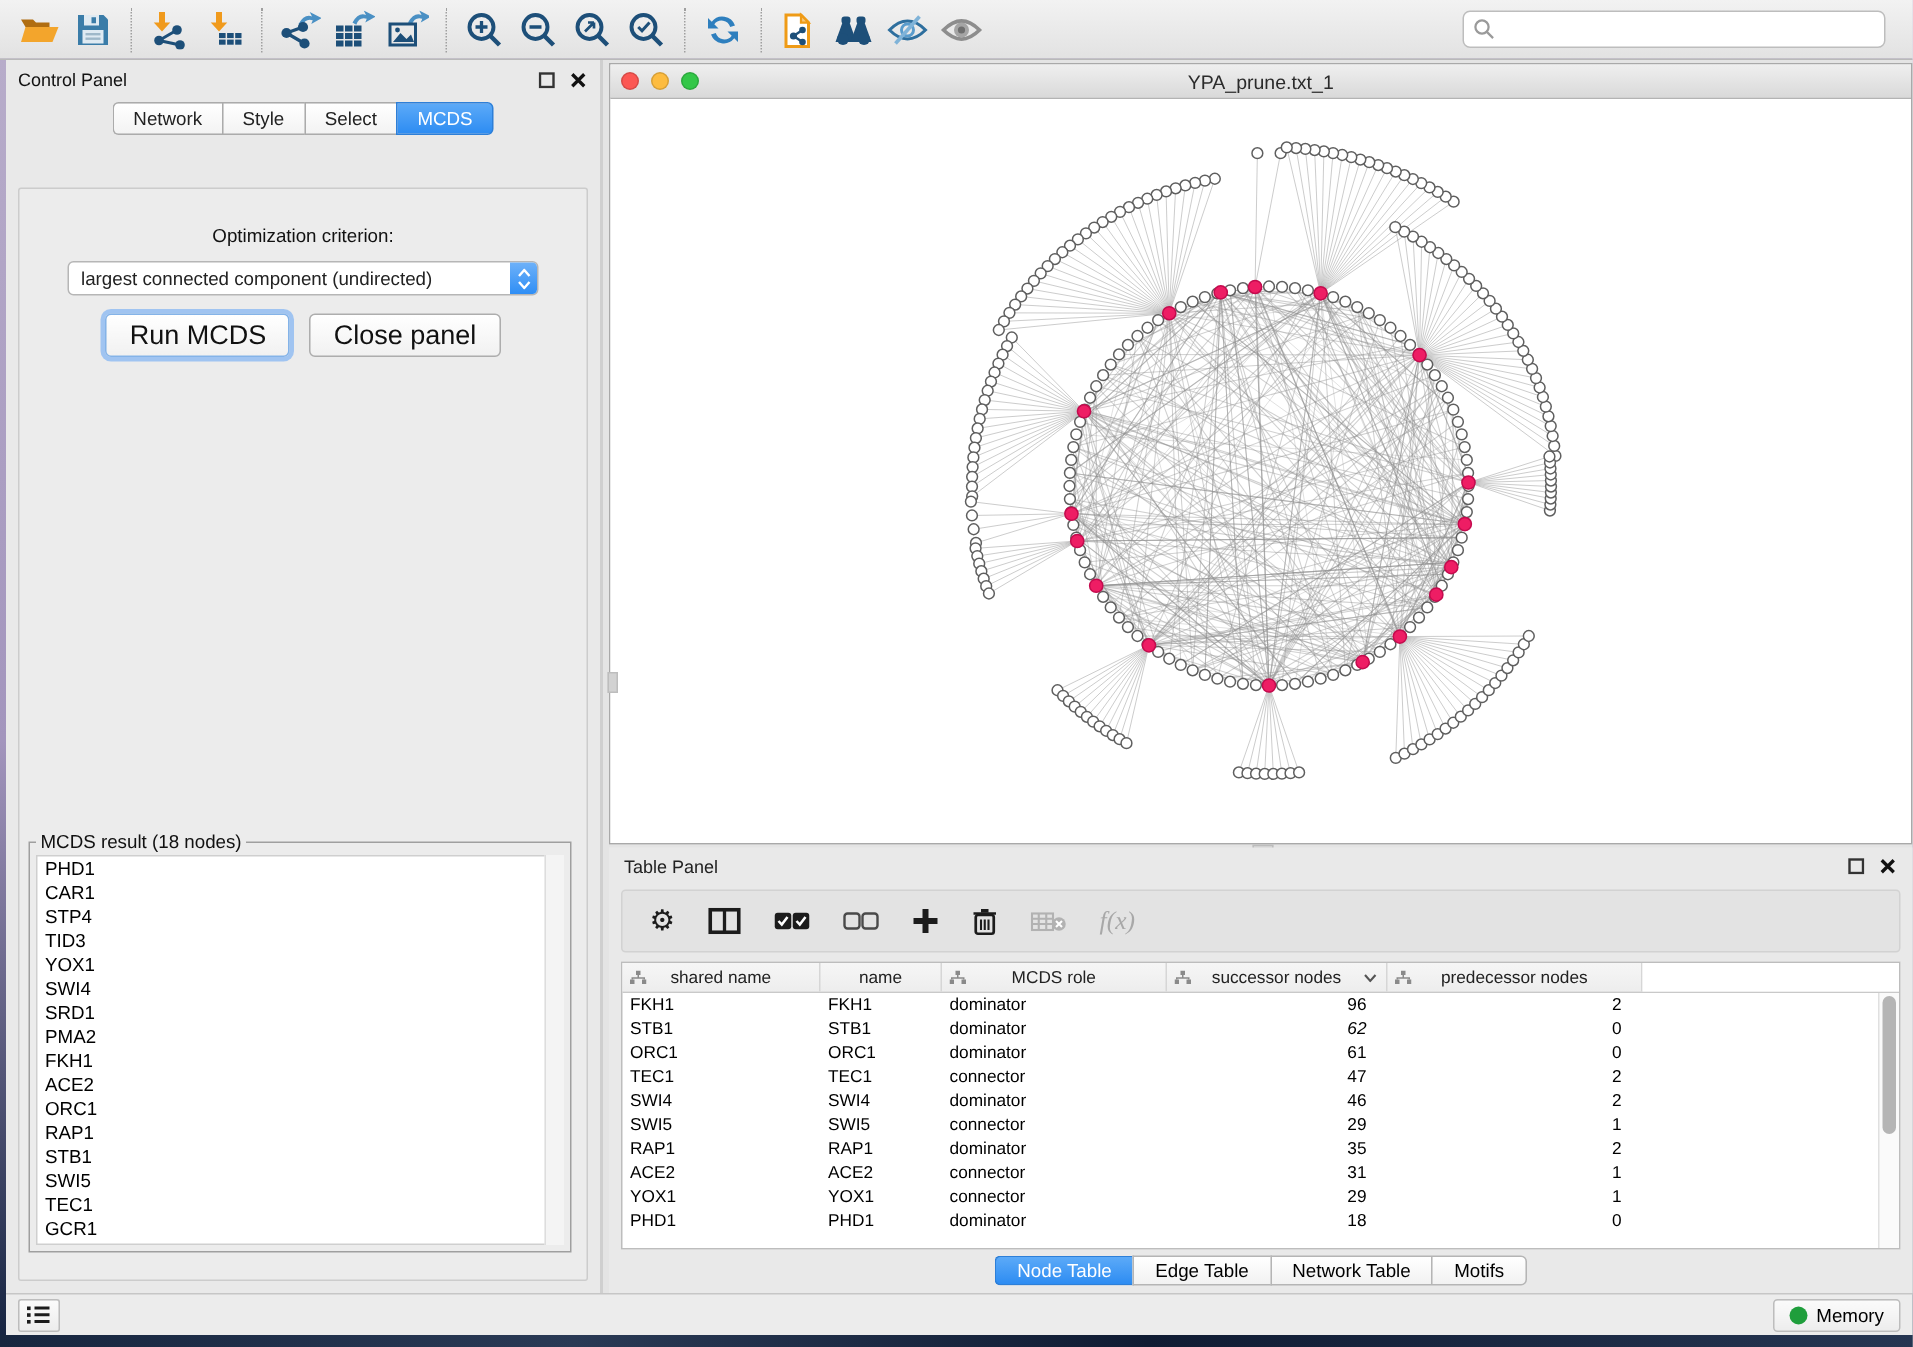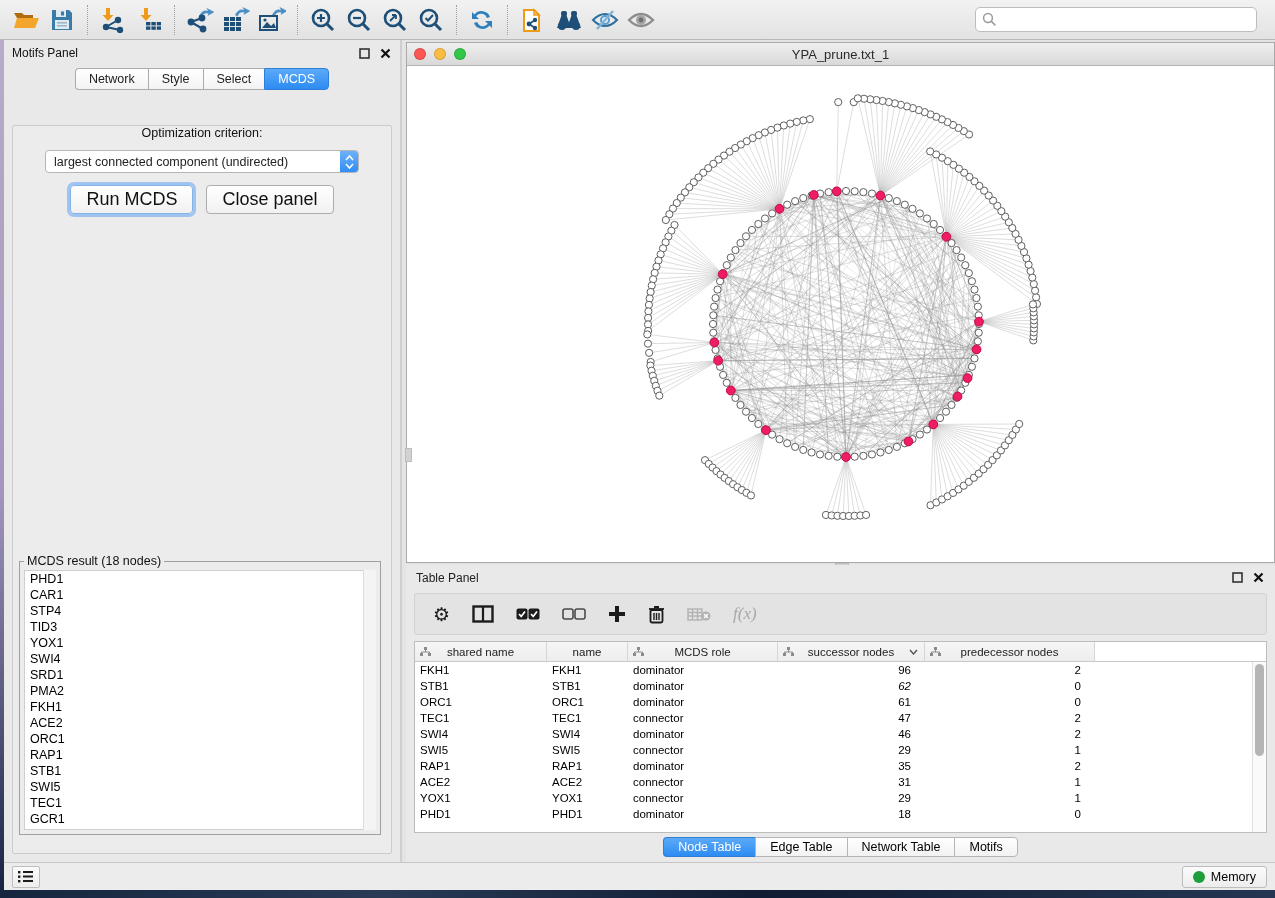--- a/index.html
+++ b/index.html
@@ -32,21 +32,21 @@
   .winbtns { margin-left:auto; display:flex; gap:8px; align-items:center; }
   .wb { width:13px; height:13px; display:flex; align-items:center; justify-content:center;
     background:transparent; border:none; cursor:pointer; }
   .seg-row { display:flex; justify-content:center; margin-top:2px; position:relative; z-index:2; }
   .seg { border:1px solid #ababab; border-right:none; background:linear-gradient(180deg,#fff,#f3f3f3);
     padding:3px 13px; font-size:12.5px; color:#222; cursor:pointer; }
   .seg:first-child { border-radius:4px 0 0 4px; }
   .seg:last-child { border-right:1px solid #ababab; border-radius:0 4px 4px 0; }
   .seg.sel { background:linear-gradient(180deg,#5caaf8,#2d8cf2); color:#fff; border-color:#2d7fd8; }
   .cp-body { position:absolute; left:8px; right:8px; top:85px; bottom:8px;
-    background:#ececec; border:1px solid #cccccc; border-radius:2px; }
+    background:#ececec; border:1px solid #cccccc; border-radius:2px; padding-top:24px; }
   .opt-label { text-align:center; font-size:12.5px; color:#111; margin-bottom:10px; }
   .combo { margin:0 auto; width:314px; height:23px; background:#fff; border:1px solid #b6b6b6;
     border-radius:4px; display:flex; align-items:center; cursor:pointer; position:relative; }
   .combo-text { flex:1; padding:0 8px; font-size:12.5px; white-space:nowrap; overflow:hidden; }
   .combo-step { width:18px; height:21px; border-radius:0 3px 3px 0;
     background:linear-gradient(180deg,#6db1f9,#2f8ef5); display:flex; flex-direction:column;
     align-items:center; justify-content:center; gap:2px; }
   .btn-row { display:flex; justify-content:center; gap:13px; margin-top:12px; }
   .pushbtn { border:1px solid #adadad; border-radius:4px; background:linear-gradient(180deg,#ffffff,#f1f1f1);
     padding:3px 15px; font-size:18px; cursor:pointer; color:#111; }
@@ -272,21 +272,21 @@
     <svg width="15" height="15" viewBox="0 0 15 15">
       <circle cx="6" cy="6" r="4.4" fill="none" stroke="#9a9a9a" stroke-width="1.5"></circle>
       <line x1="9.4" y1="9.4" x2="13.4" y2="13.4" stroke="#9a9a9a" stroke-width="1.5"></line>
     </svg>
     <input type="text" placeholder="" style="">
   </div>
 </div>
 
 <div class="cpanel">
   <div class="cp-head">
-    <span class="cp-title">Motifs Panel</span>
+    <span class="cp-title">Control Panel</span>
     <span class="winbtns">
       <button class="wb">
         <svg width="11" height="11" viewBox="0 0 11 11">
             <rect x="1" y="1" width="9" height="9" fill="none" stroke="#333" stroke-width="1.6"></rect>
           </svg>
       </button>
       <button class="wb">
         <svg width="11" height="11" viewBox="0 0 11 11">
             <path d="M1.5 1.5 L9.5 9.5 M9.5 1.5 L1.5 9.5" stroke="#111" stroke-width="2.2"></path>
           </svg>

